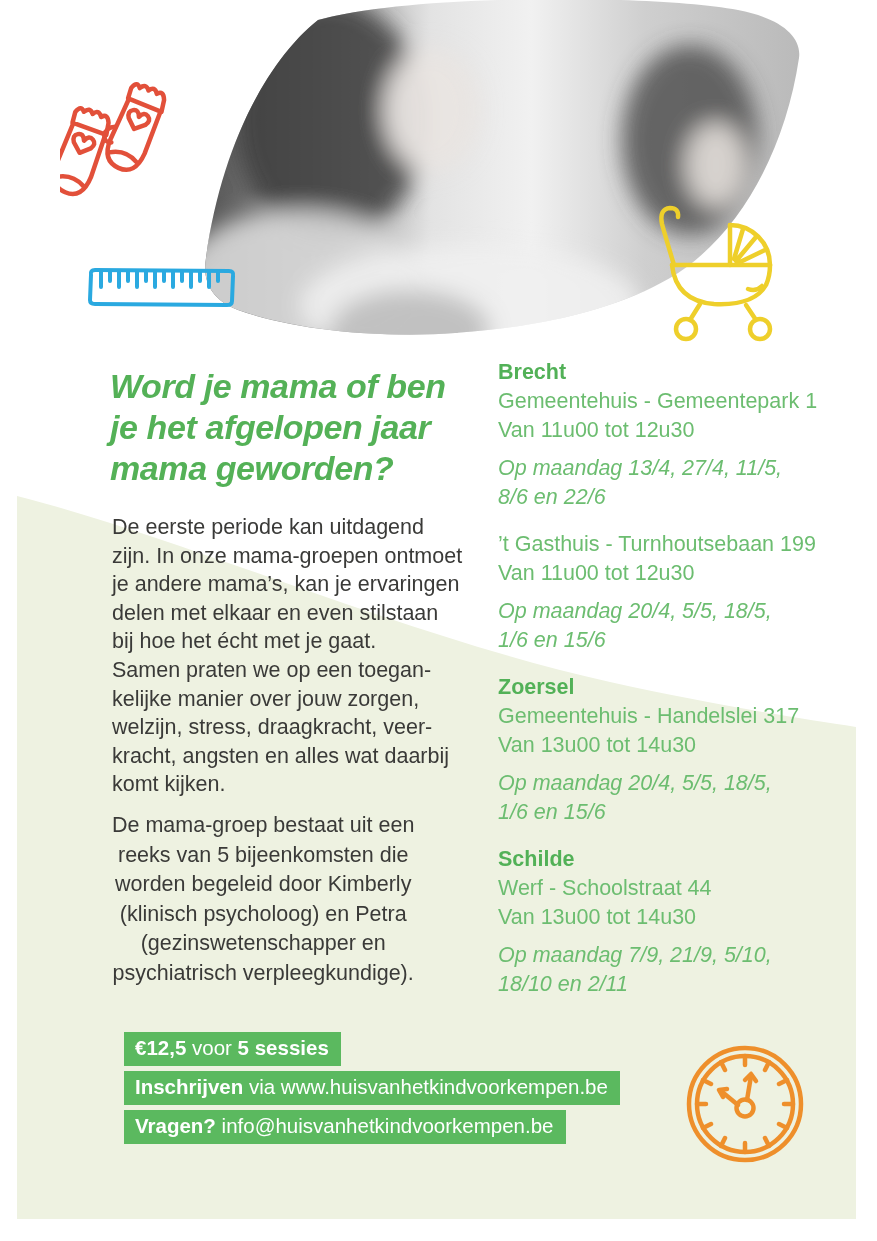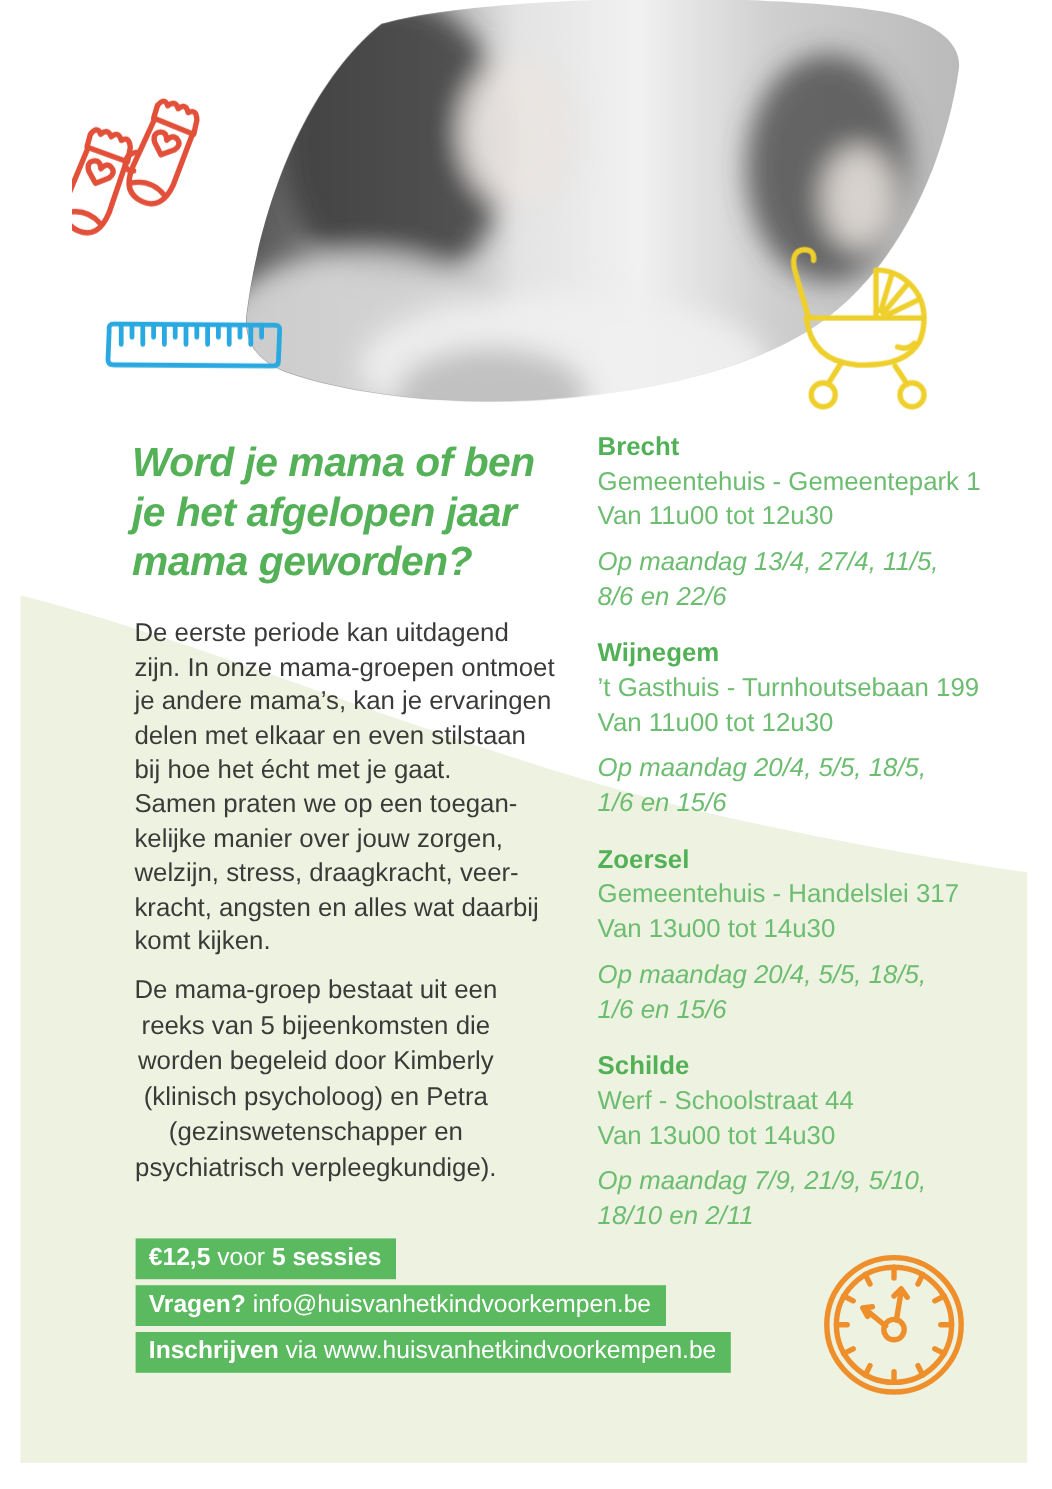--- a/index.html
+++ b/index.html
@@ -29,21 +29,21 @@
   .group-info {
     left:112px; top:811px;
     font-size:21.5px; line-height:29.5px; color:#3a3a38; white-space:pre-line;text-align:center;
   }
 
   .locations { left:498px; top:358px; width:366px; }
   .location  { margin-bottom:18px; color:#6cbd70; font-size:21.5px; line-height:29px; }
   .location h2 { margin:0; font-size:21.5px; line-height:29px; font-weight:700; color:#52b157; }
   .loc-dates { font-style:italic; margin-top:9px; white-space:pre-line; }
 
-  .badges { left:113px; top:1032px; }
+  .badges { left:124px; top:1032px; }
   .badge {
     display:table; background:#5bb95f; color:#ffffff;
     font-size:20.5px; line-height:24px; padding:4px 12px 6px 11px; margin-bottom:5px;
     white-space:nowrap;
   }
   .badge .b { font-weight:700; }
 </style>
 </head>
 <body>
 
@@ -154,21 +154,20 @@
 
     <section class="location">
       <h2>Brecht</h2>
       <div>Gemeentehuis - Gemeentepark 1</div>
       <div>Van 11u00 tot 12u30</div>
       <div class="loc-dates">Op maandag 13/4, 27/4, 11/5,
 8/6 en 22/6</div>
     </section>
 
     <section class="location">
-      <h2>Wijnegem</h2>
       <div>’t Gasthuis - Turnhoutsebaan 199</div>
       <div>Van 11u00 tot 12u30</div>
       <div class="loc-dates">Op maandag 20/4, 5/5, 18/5,
 1/6 en 15/6</div>
     </section>
 
     <section class="location">
       <h2>Zoersel</h2>
       <div>Gemeentehuis - Handelslei 317</div>
       <div>Van 13u00 tot 14u30</div>
@@ -186,22 +185,22 @@
 
   </div>
 
   <div class="abs badges">
     <div class="badge">
       <span class="b">€12,5</span>
         <span> voor </span>
         <span class="b">5 sessies</span>
     </div>
     <div class="badge">
+      <span class="b">Inschrijven</span>
+        <span> via www.huisvanhetkindvoorkempen.be</span>
+    </div>
+    <div class="badge">
       <span class="b">Vragen?</span>
         <span> info@huisvanhetkindvoorkempen.be</span>
     </div>
-    <div class="badge">
-      <span class="b">Inschrijven</span>
-        <span> via www.huisvanhetkindvoorkempen.be</span>
-    </div>
   </div>
 
 </div>
 
 </body></html>

